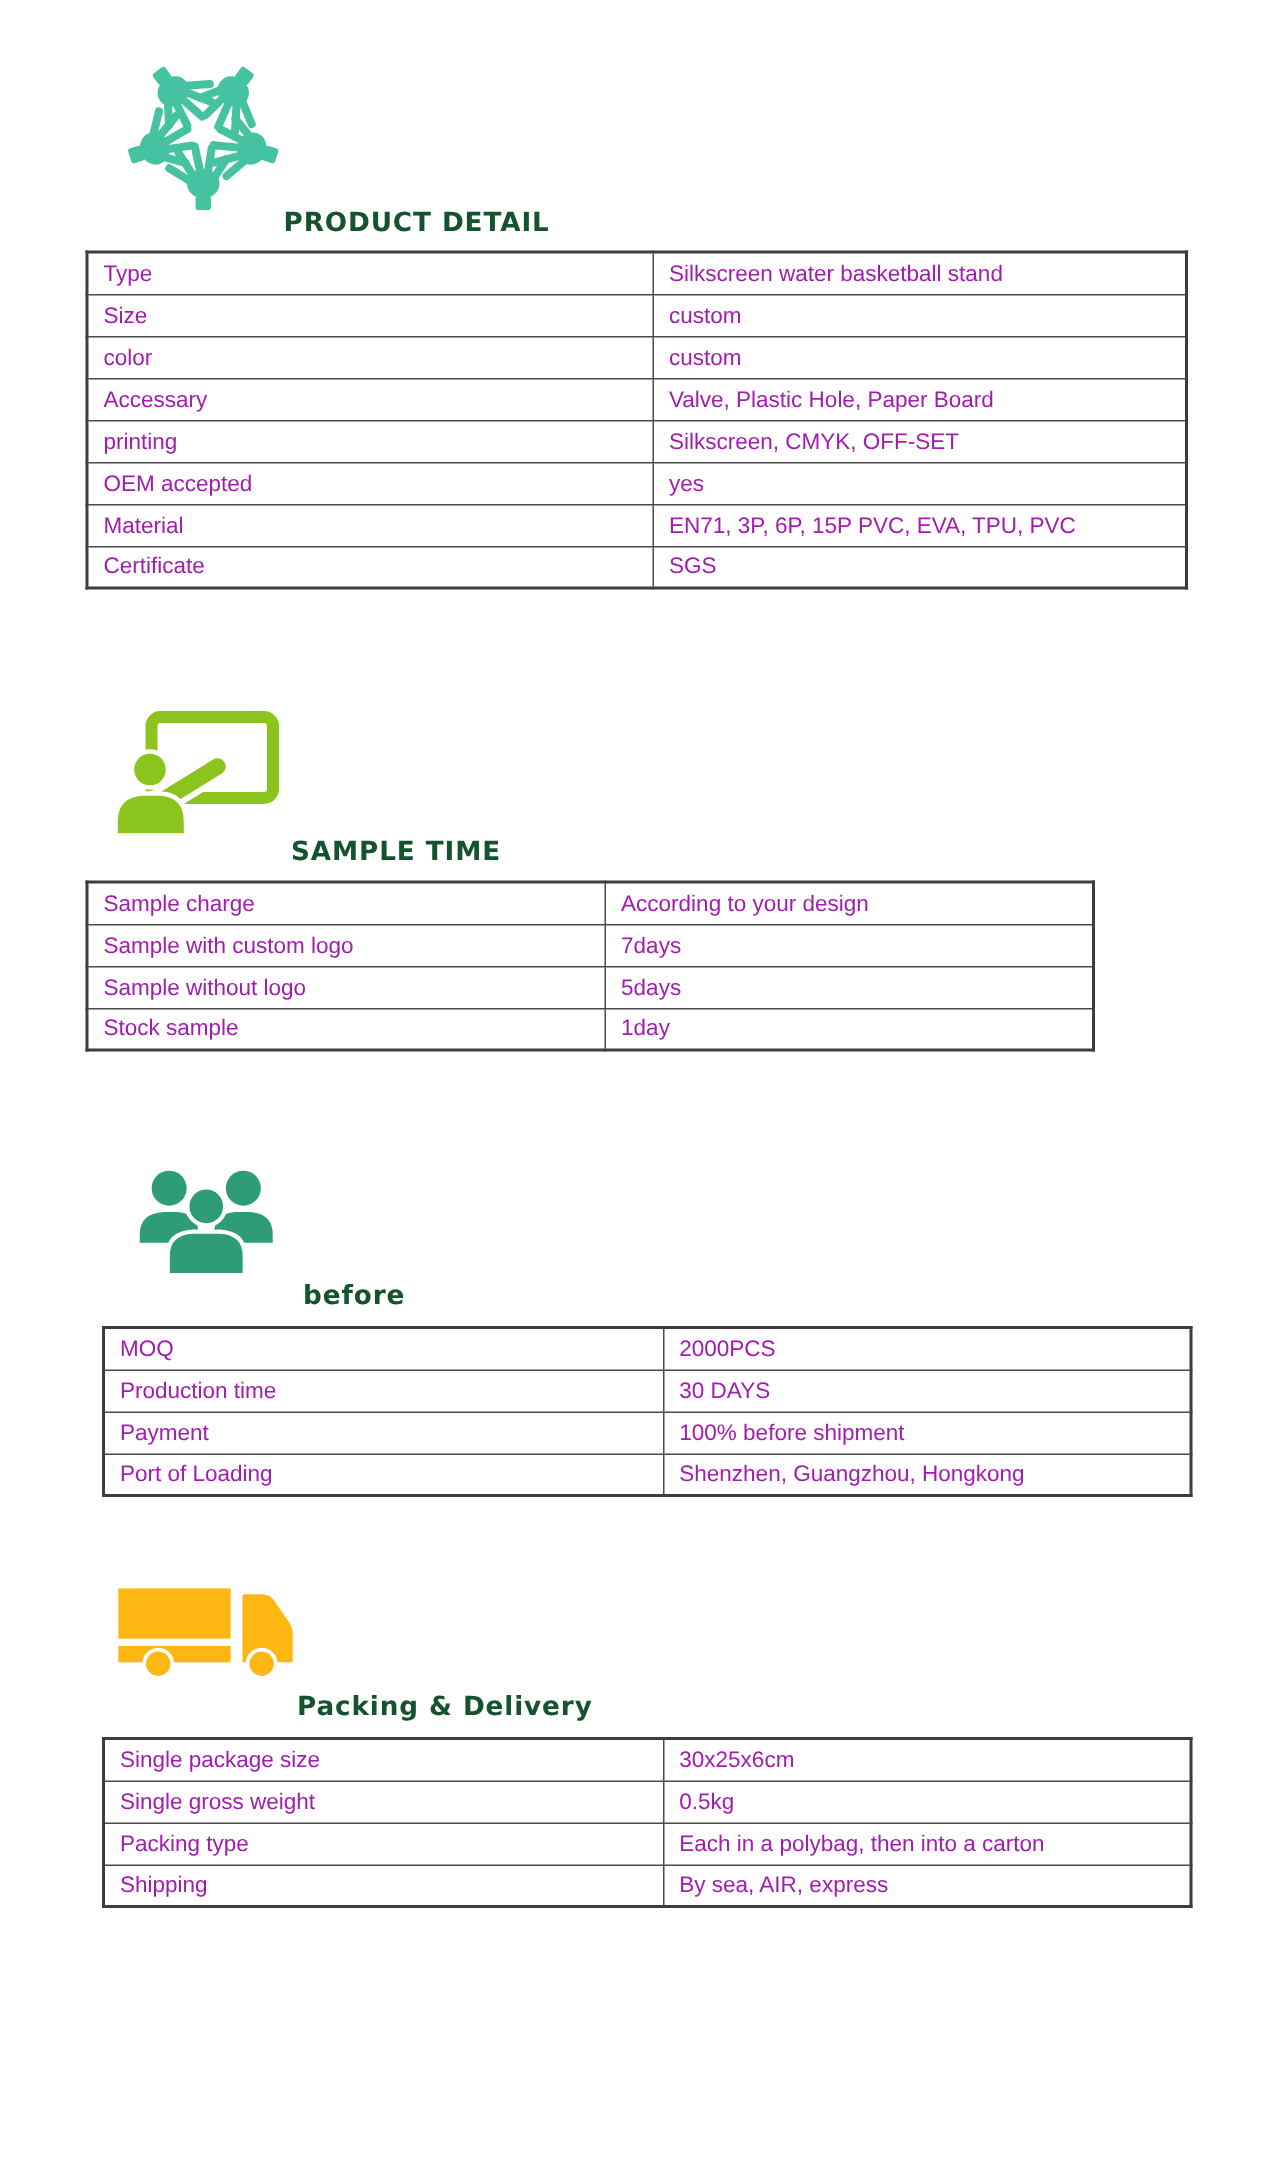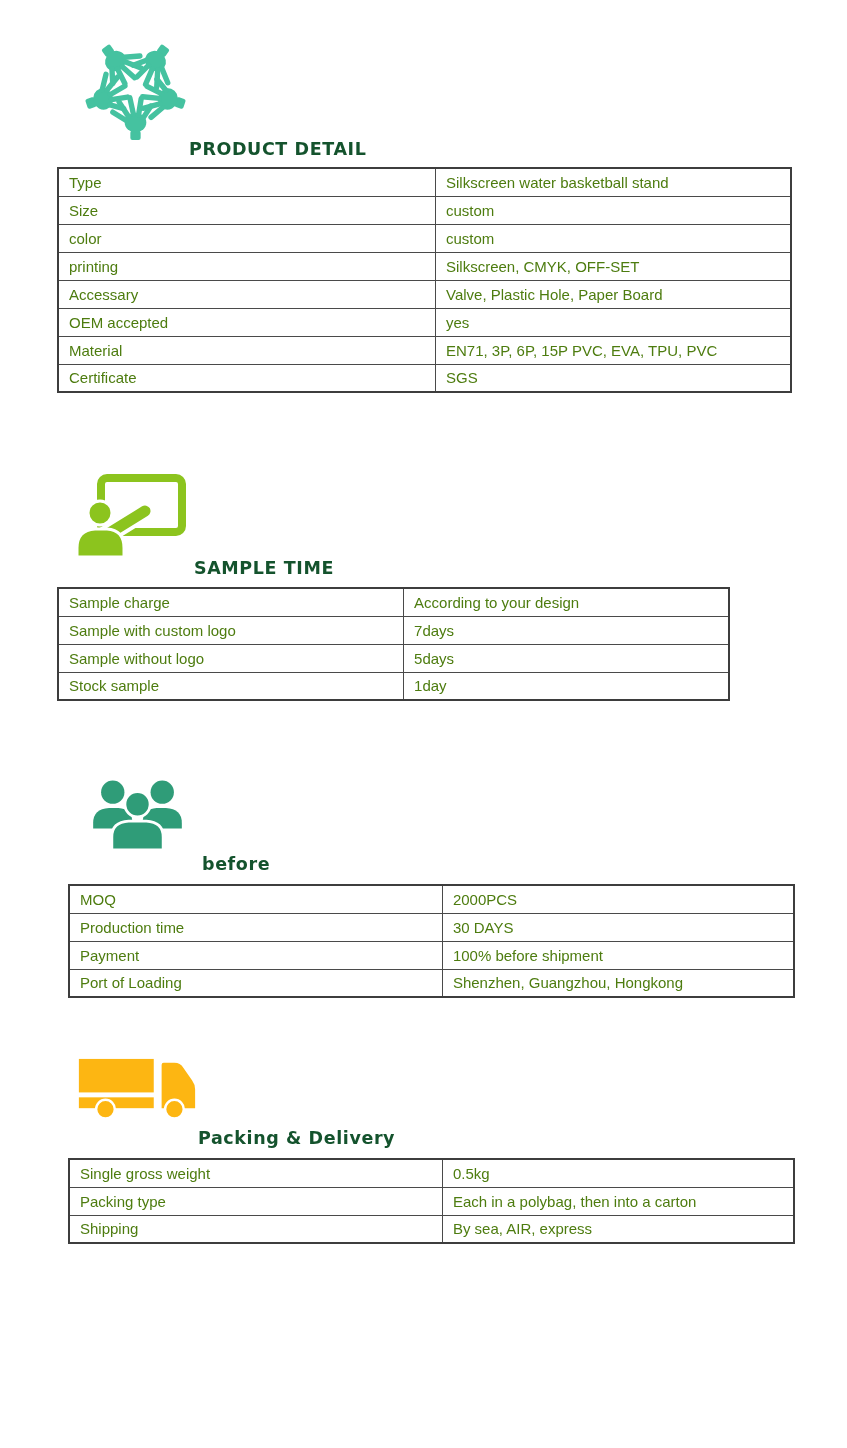--- a/index.html
+++ b/index.html
@@ -15,21 +15,21 @@
     position:absolute; white-space:nowrap;
     font-family:"DejaVu Sans","Liberation Sans",sans-serif;
     font-weight:bold; font-size:17.5px; letter-spacing:0.6px; color:#14532d;
   }
   .spec-table {
     position:absolute; border-collapse:collapse; table-layout:fixed;
     background:#fff; border:2px solid #3d3d3d;
   }
   .spec-table td {
     border:1px solid #4a4a4a; height:28px; padding:0 8px 0 10px;
-    font-size:15px; color:#4d7c0f; vertical-align:middle;
+    font-size:15px; color:#a21caf; vertical-align:middle;
     white-space:nowrap; overflow:hidden;
   }
 </style>
 </head>
 <body>
 
 <div class="canvas">
 
   <section>
     <div class="icon-wrap" style="left: 84px; top: 37px; width: 103px; height: 103px; color: rgb(69, 194, 160);">
@@ -67,26 +67,26 @@
           </tr>
           <tr>
             <td>Size</td>
             <td>custom</td>
           </tr>
           <tr>
             <td>color</td>
             <td>custom</td>
           </tr>
           <tr>
+            <td>Accessary</td>
+            <td>Valve, Plastic Hole, Paper Board</td>
+          </tr>
+          <tr>
             <td>printing</td>
             <td>Silkscreen, CMYK, OFF-SET</td>
-          </tr>
-          <tr>
-            <td>Accessary</td>
-            <td>Valve, Plastic Hole, Paper Board</td>
           </tr>
           <tr>
             <td>OEM accepted</td>
             <td>yes</td>
           </tr>
           <tr>
             <td>Material</td>
             <td>EN71, 3P, 6P, 15P PVC, EVA, TPU, PVC</td>
           </tr>
           <tr>
@@ -187,20 +187,24 @@
       </svg>
     </div>
     <h2 class="heading" style="left:198px; top:1128px;">Packing &amp; Delivery</h2>
     <table class="spec-table" style="left:68px; top:1158px; width:727px;">
       <colgroup>
           <col style="width:51.5%">
           <col>
         </colgroup>
       <tbody>
           <tr>
+            <td>Single package size</td>
+            <td>30x25x6cm</td>
+          </tr>
+          <tr>
             <td>Single gross weight</td>
             <td>0.5kg</td>
           </tr>
           <tr>
             <td>Packing type</td>
             <td>Each in a polybag, then into a carton</td>
           </tr>
           <tr>
             <td>Shipping</td>
             <td>By sea, AIR, express</td>

